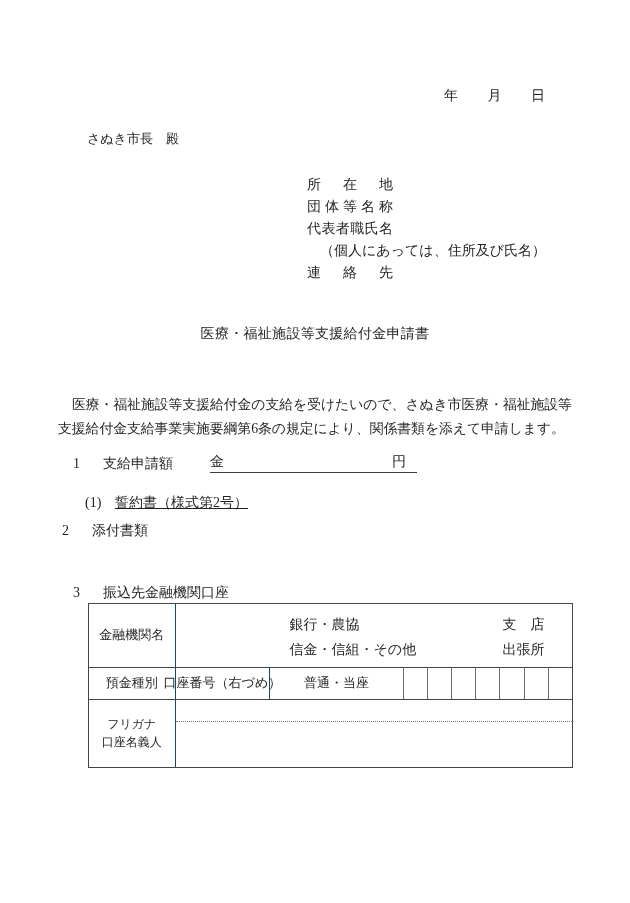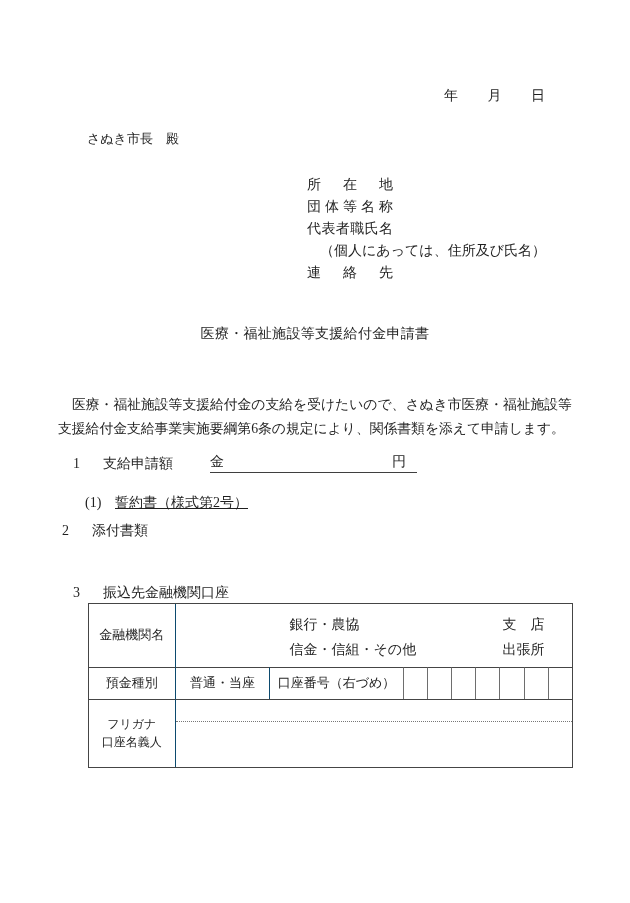--- a/index.html
+++ b/index.html
@@ -113,22 +113,22 @@
         <div>銀行・農協</div>
         <div>信金・信組・その他</div>
       </div>
       <div class="branch-types">
         <div>支　店</div>
         <div>出張所</div>
       </div>
     </div>
 
     <div class="cell bt">預金種別</div>
+    <div class="cell bl bt">口座番号（右づめ）</div>
     <div class="cell bl bt">普通・当座</div>
-    <div class="cell bl bt">口座番号（右づめ）</div>
     <div class="digit-cell bt"></div>
     <div class="digit-cell bt"></div>
     <div class="digit-cell bt"></div>
     <div class="digit-cell bt"></div>
     <div class="digit-cell bt"></div>
     <div class="digit-cell bt"></div>
     <div class="digit-cell bt"></div>
 
     <div class="cell bt holder-labels">
       <div>フリガナ</div>

